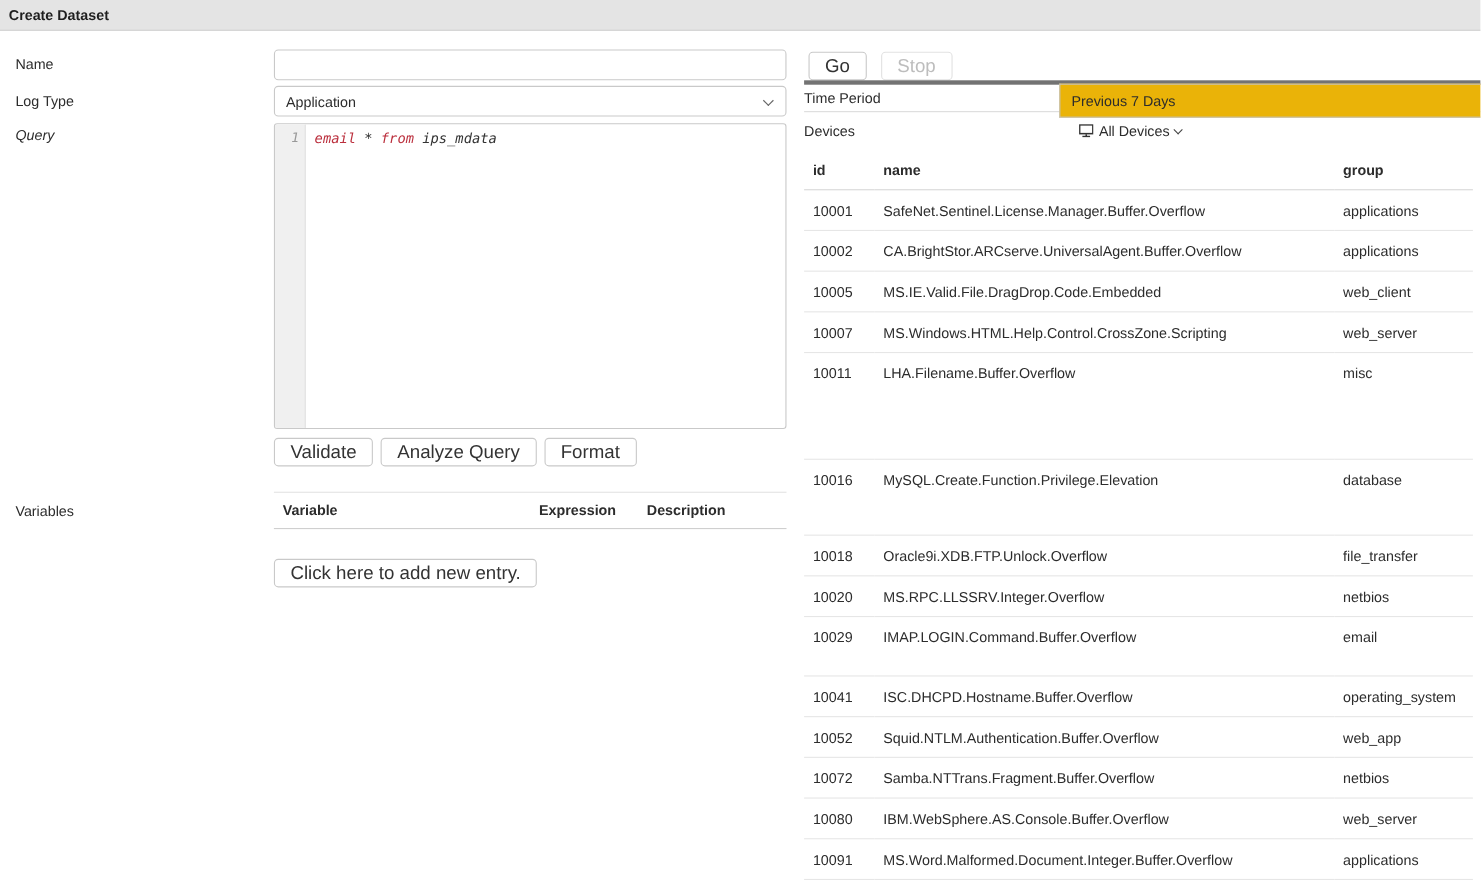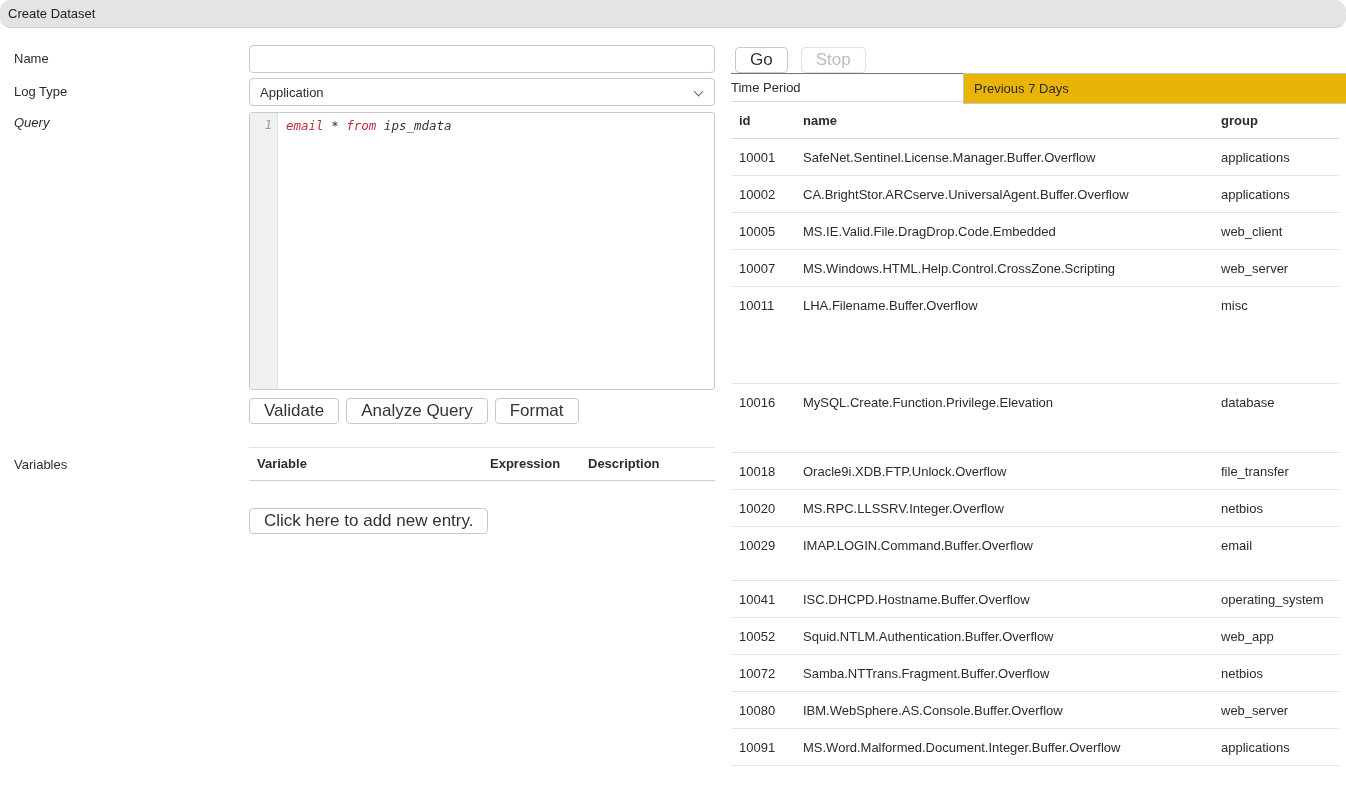--- a/index.html
+++ b/index.html
@@ -5,21 +5,21 @@
   * { box-sizing: border-box; margin: 0; padding: 0; }
   html, body {
     width: 1346px; height: 806px; overflow: hidden;
     background: #ffffff; color: #2c2c2c;
     font-family: "Liberation Sans", sans-serif; font-size: 13px;
   }
   
   .topbar {
     height: 28px; background: #e4e4e4; border-bottom: 1px solid #d2d2d2;
     display: flex; align-items: center; padding: 0 8px;
-    font-weight: normal; color: #1e1e1e; border-radius: 11px;
+    font-weight: bold; color: #1e1e1e;
   }
   
   .content { display: flex; height: 778px; }
   .left  { width: 731px; padding: 17px 16px 0 14px; flex: none; }
   .right { flex: 1; padding-top: 18px; position: relative; }
 
   
   .frow { display: flex; margin-bottom: 5px; }
   .flabel { width: 235px; flex: none; padding-top: 6px; color: #2c2c2c; }
   .flabel.top { padding-top: 3px; }
@@ -73,21 +73,21 @@
   }
   .vh { padding-left: 8px; }
   .vh-variable { width: 241px; flex: none; }
   .vh-expression { width: 90px; flex: none; padding-left: 0; }
   .vh-description { flex: 1; }
   .add-entry { margin-top: 27px; }
 
   
   .run-row { height: 27px; display: flex; align-items: flex-end; padding-left: 4px; gap: 13px; margin-bottom: 0; }
   .tp-row {
-    margin-top: 0; height: 29px; border-top: 1px solid #737373; border-bottom: 1px solid #dcdcdc;
+    margin-top: 0; height: 29px; border-top: 4px solid #737373; border-bottom: 1px solid #dcdcdc;
     display: flex; align-items: center; position: relative;
   }
   .tp-label { color: #2c2c2c; }
   .tp-select {
     position: absolute; right: 0; top: -1px; height: 31px; width: 383px;
     border: 1px solid #c4c4c4; border-right: none; background: #eab308;
     display: flex; align-items: center; padding-left: 10px; cursor: pointer;
   }
   .dev-row { height: 34px; display: flex; align-items: center; position: relative; }
   .dev-dd { position: absolute; left: 250px; display: flex; align-items: center; gap: 5px; cursor: pointer; }
@@ -170,20 +170,34 @@
       <button class="btn disabled">Stop</button>
     </div>
 
     <div class="tp-row">
       <span class="tp-label">Time Period</span>
       <div class="tp-select">
         <span>Previous 7 Days</span>
       </div>
     </div>
 
+    <div class="dev-row">
+      <span>Devices</span>
+      <div class="dev-dd">
+        <span class="dev-icon">
+          <svg width="13" height="12" viewBox="0 0 13 12">
+            <rect x="0.5" y="0.5" width="12" height="8" fill="none" stroke="#333" stroke-width="1.4"></rect>
+            <line x1="3" y1="11" x2="10" y2="11" stroke="#333" stroke-width="1.4"></line>
+            <line x1="6.5" y1="9" x2="6.5" y2="11" stroke="#333" stroke-width="1.4"></line>
+          </svg>
+        </span>
+        <span>All Devices</span>
+        <span class="chev"></span>
+      </div>
+    </div>
 
     <table class="results">
       <thead>
         <tr>
           <th class="col-id">id</th>
           <th class="col-name">name</th>
           <th class="col-group">group</th>
         </tr>
       </thead>
       <tbody>

